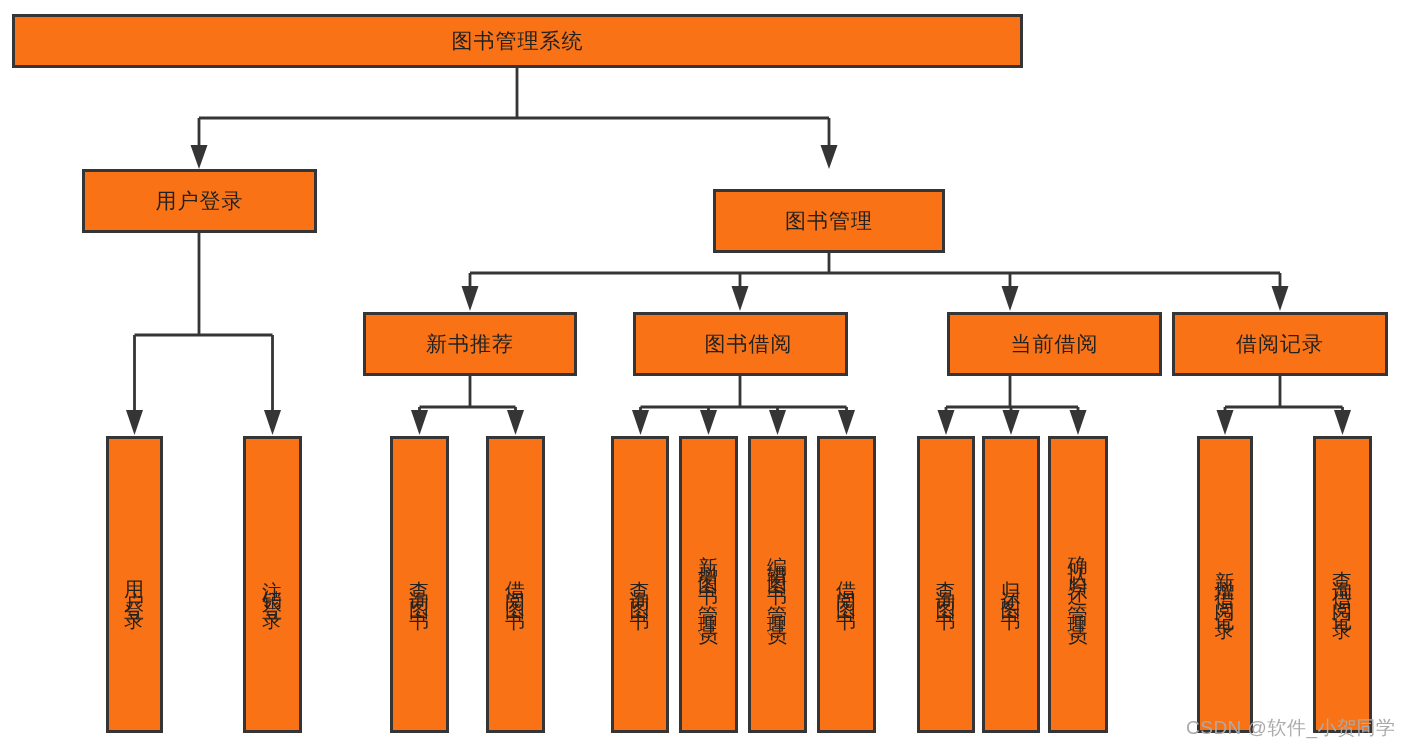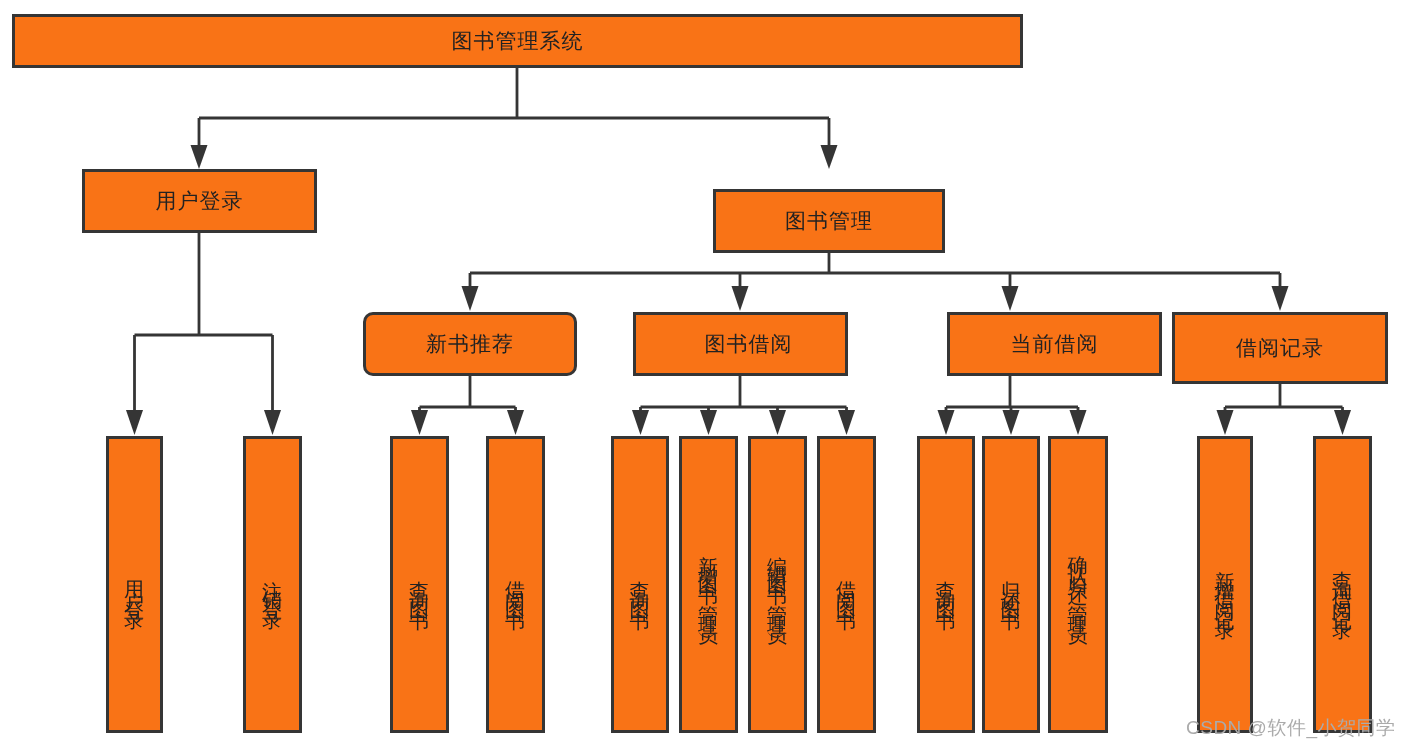--- a/index.html
+++ b/index.html
@@ -84,24 +84,24 @@
       <polygon points="1216.5,410 1233.5,410 1225,435"></polygon>
       <polygon points="1334,410 1351,410 1342.5,435"></polygon>
     </g>
   </svg>
 
   <div class="box hbox" style="left:12px; top:14px; width:1011px; height:54px;">图书管理系统</div>
 
   <div class="box hbox" style="left:82px; top:169px; width:235px; height:64px;">用户登录</div>
   <div class="box hbox" style="left:713px; top:169px; width:232px; height:64px;margin-top:20px;">图书管理</div>
 
-  <div class="box hbox" style="left:363px; top:312px; width:214px; height:64px;border-radius:10px;">新书推荐</div>
+  <div class="box hbox" style="left:363px; top:312px; width:214px; height:64px;">新书推荐</div>
   <div class="box hbox" style="left:633px; top:312px; width:215px; height:64px;padding-left:16px;">图书借阅</div>
   <div class="box hbox" style="left:947px; top:312px; width:215px; height:64px;">当前借阅</div>
-  <div class="box hbox" style="left:1172px; top:312px; width:216px; height:72px;">借阅记录</div>
+  <div class="box hbox" style="left:1172px; top:312px; width:216px; height:64px;">借阅记录</div>
 
   <div class="box vbox" style="left:106px; top:436px; width:57px; height:297px;">用户登录</div>
   <div class="box vbox" style="left:243px; top:436px; width:59px; height:297px;">注销登录</div>
 
   <div class="box vbox" style="left:390px; top:436px; width:59px; height:297px;">查询图书</div>
   <div class="box vbox" style="left:486px; top:436px; width:59px; height:297px;">借阅图书</div>
 
   <div class="box vbox" style="left:611px; top:436px; width:58px; height:297px;">查询图书</div>
   <div class="box vbox" style="left:679px; top:436px; width:59px; height:297px;">新增图书（管理员）</div>
   <div class="box vbox" style="left:748px; top:436px; width:59px; height:297px;">编辑图书（管理员）</div>

